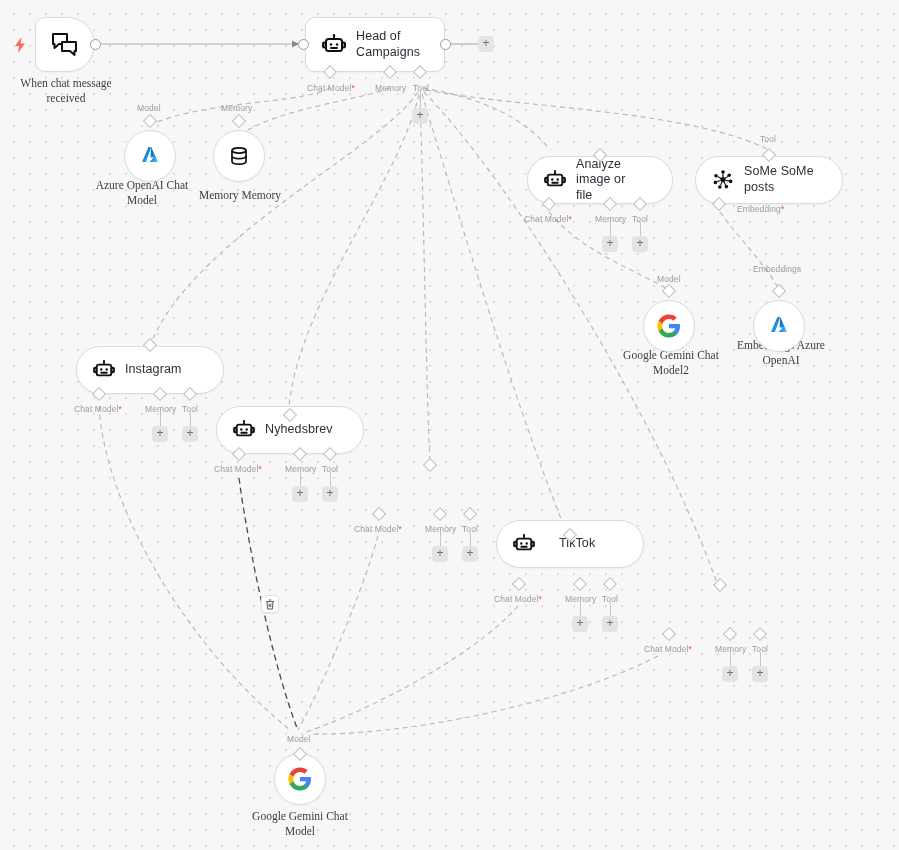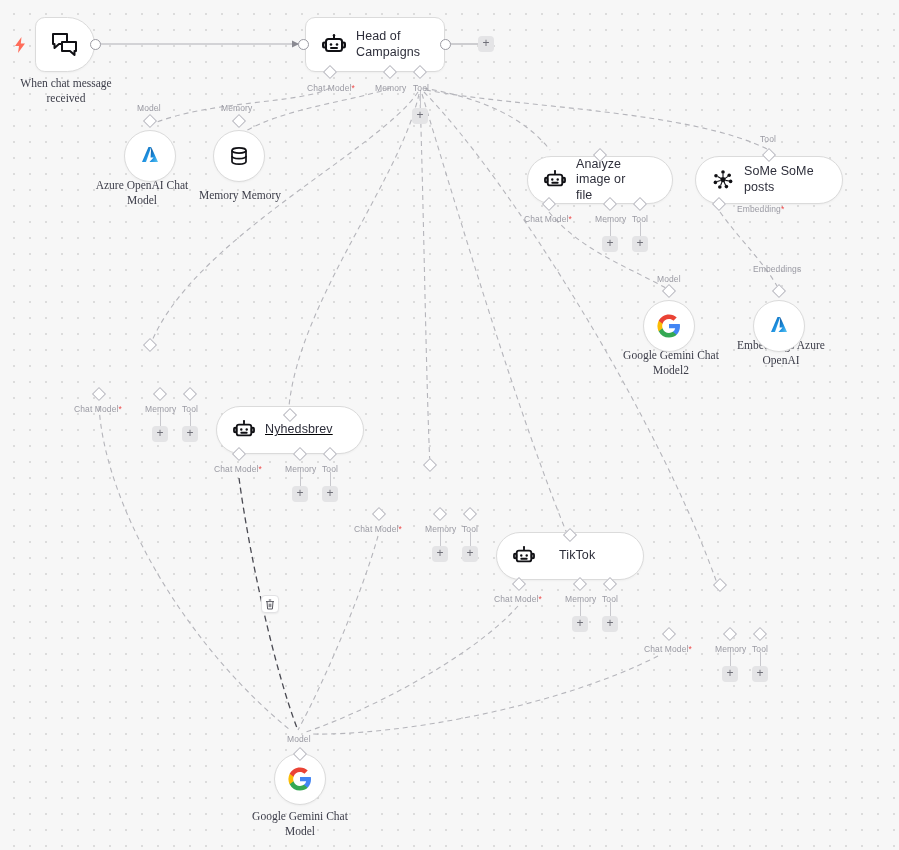--- a/index.html
+++ b/index.html
@@ -347,33 +347,48 @@
           </defs>
         <path d="M10.5 3 L4 18 H8 L13.2 3 Z" fill="url(#azg2)"></path>
         <path d="M13.2 3 L20 18 H11.5 L15.6 13.6 H12.6 Z" fill="url(#azg2)"></path>
       </svg>
     </span>
   </div>
   <div class="caption" style="left:722px; top:338px; width:118px;">Embeddings Azure
 OpenAI</div>
 
   <div class="diamond" style="left:145px; top:340px;"></div>
+  <div class="node agent" style="left:76px; top:346px; width:148px; height:48px;">
+    <span class="node-icon">
+      <svg width="22" height="20" viewBox="0 0 24 22" fill="none" stroke="#101014" stroke-width="2">
+        <path d="M12 1.5 V4.5"></path>
+          <circle cx="12" cy="1.2" r="1.2" fill="#101014" stroke="none"></circle>
+        <rect x="4" y="5" width="16" height="12" rx="2.5"></rect>
+        <rect x="1" y="8.5" width="2.6" height="5" rx="1.2"></rect>
+        <rect x="20.4" y="8.5" width="2.6" height="5" rx="1.2"></rect>
+        <circle cx="9" cy="10.5" r="1.3" fill="#101014" stroke="none"></circle>
+        <circle cx="15" cy="10.5" r="1.3" fill="#101014" stroke="none"></circle>
+        <path d="M9 14 H15" stroke-linecap="round"></path>
+      </svg>
+    </span>
+    <span class="node-title">Instagram</span>
+  </div>
   <div class="diamond" style="left:94px; top:389px;"></div>
   <div class="diamond" style="left:155px; top:389px;"></div>
   <div class="diamond" style="left:185px; top:389px;"></div>
   <div class="port-label" style="left:74px; top:404px;">Chat Model<span class="req">*</span></div>
   <div class="port-label" style="left:145px; top:404px;">Memory</div>
   <div class="port-label" style="left:182px; top:404px;">Tool</div>
   <div class="stub" style="left:160px; top:412px; height:18px;"></div>
   <div class="stub" style="left:190px; top:412px; height:18px;"></div>
   <div class="plus" style="left:152px; top:426px;">+</div>
   <div class="plus" style="left:182px; top:426px;">+</div>
 
   <div class="diamond" style="left:285px; top:410px;"></div>
-  <div class="node agent" style="left:216px; top:406px; width:148px; height:48px;text-decoration:underline;">
+  <div class="node agent" style="left:216px; top:406px; width:148px; height:48px;">
     <span class="node-icon">
       <svg width="22" height="20" viewBox="0 0 24 22" fill="none" stroke="#101014" stroke-width="2">
         <path d="M12 1.5 V4.5"></path>
           <circle cx="12" cy="1.2" r="1.2" fill="#101014" stroke="none"></circle>
         <rect x="4" y="5" width="16" height="12" rx="2.5"></rect>
         <rect x="1" y="8.5" width="2.6" height="5" rx="1.2"></rect>
         <rect x="20.4" y="8.5" width="2.6" height="5" rx="1.2"></rect>
         <circle cx="9" cy="10.5" r="1.3" fill="#101014" stroke="none"></circle>
         <circle cx="15" cy="10.5" r="1.3" fill="#101014" stroke="none"></circle>
         <path d="M9 14 H15" stroke-linecap="round"></path>
@@ -398,21 +413,21 @@
   <div class="diamond" style="left:465px; top:509px;"></div>
   <div class="port-label" style="left:354px; top:524px;">Chat Model<span class="req">*</span></div>
   <div class="port-label" style="left:425px; top:524px;">Memory</div>
   <div class="port-label" style="left:462px; top:524px;">Tool</div>
   <div class="stub" style="left:440px; top:532px; height:18px;"></div>
   <div class="stub" style="left:470px; top:532px; height:18px;"></div>
   <div class="plus" style="left:432px; top:546px;">+</div>
   <div class="plus" style="left:462px; top:546px;">+</div>
 
   <div class="diamond" style="left:565px; top:530px;"></div>
-  <div class="node agent" style="left:496px; top:532px; width:148px; height:48px;gap:24px;">
+  <div class="node agent" style="left:496px; top:520px; width:148px; height:48px;gap:24px;">
     <span class="node-icon">
       <svg width="22" height="20" viewBox="0 0 24 22" fill="none" stroke="#101014" stroke-width="2">
         <path d="M12 1.5 V4.5"></path>
           <circle cx="12" cy="1.2" r="1.2" fill="#101014" stroke="none"></circle>
         <rect x="4" y="5" width="16" height="12" rx="2.5"></rect>
         <rect x="1" y="8.5" width="2.6" height="5" rx="1.2"></rect>
         <rect x="20.4" y="8.5" width="2.6" height="5" rx="1.2"></rect>
         <circle cx="9" cy="10.5" r="1.3" fill="#101014" stroke="none"></circle>
         <circle cx="15" cy="10.5" r="1.3" fill="#101014" stroke="none"></circle>
         <path d="M9 14 H15" stroke-linecap="round"></path>

